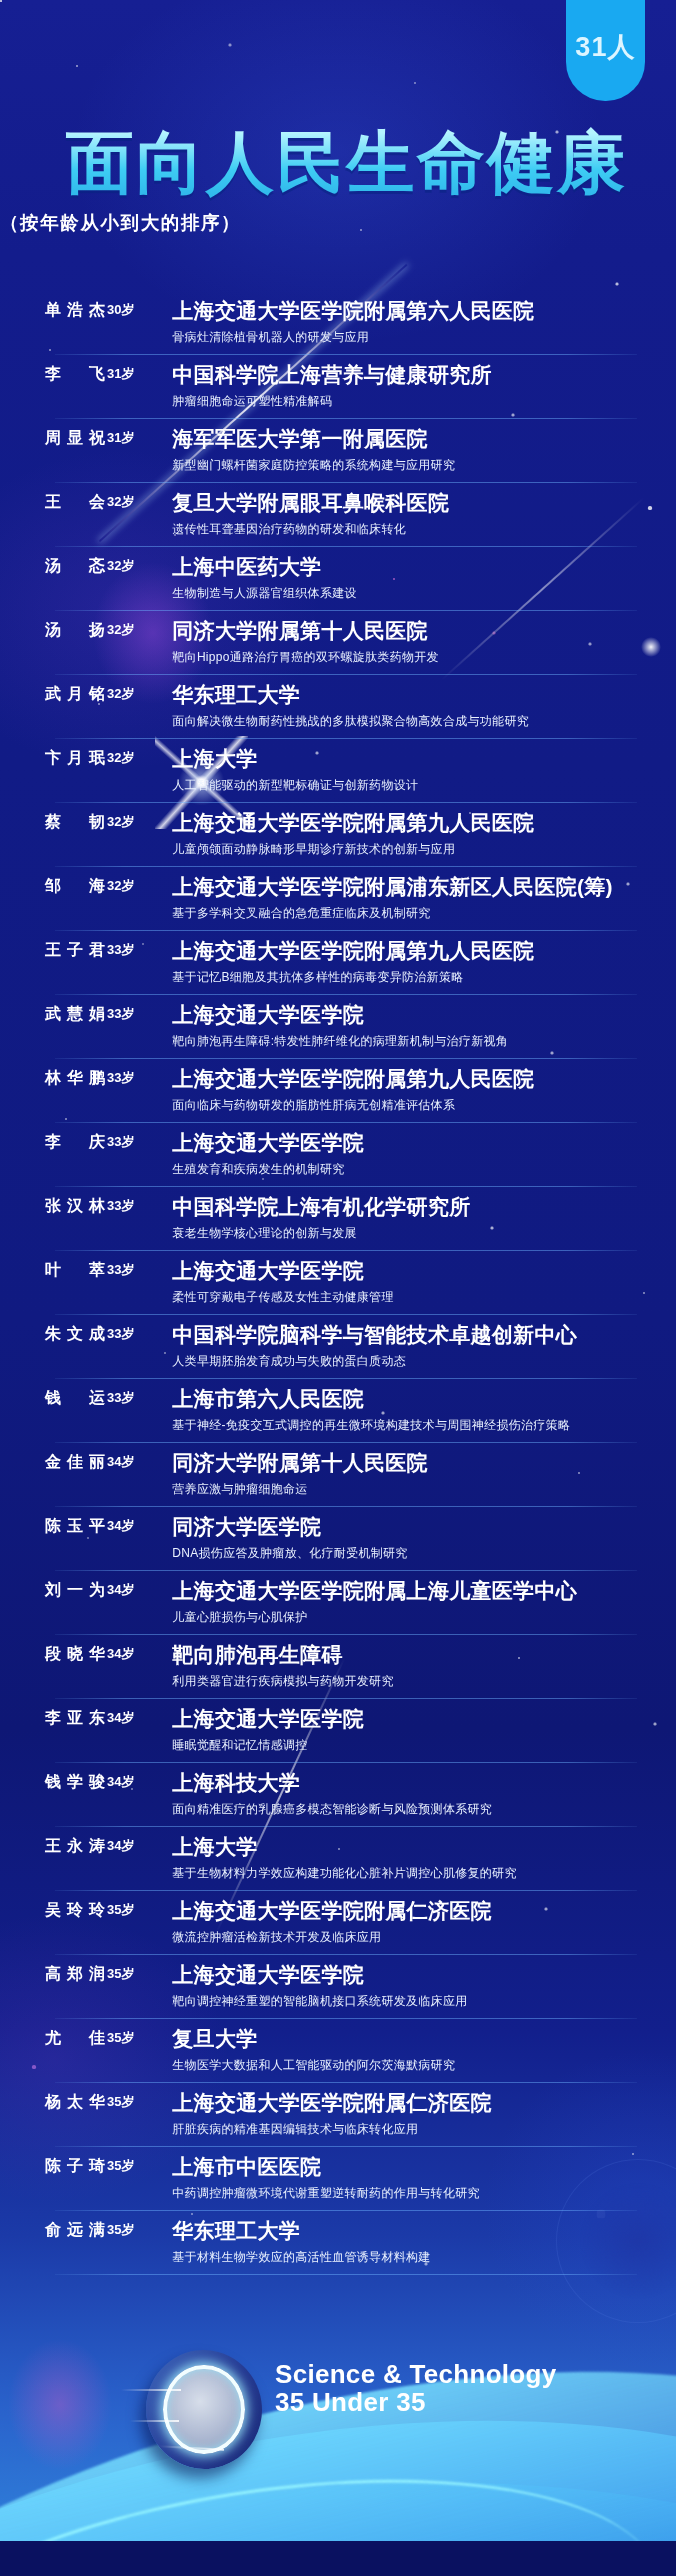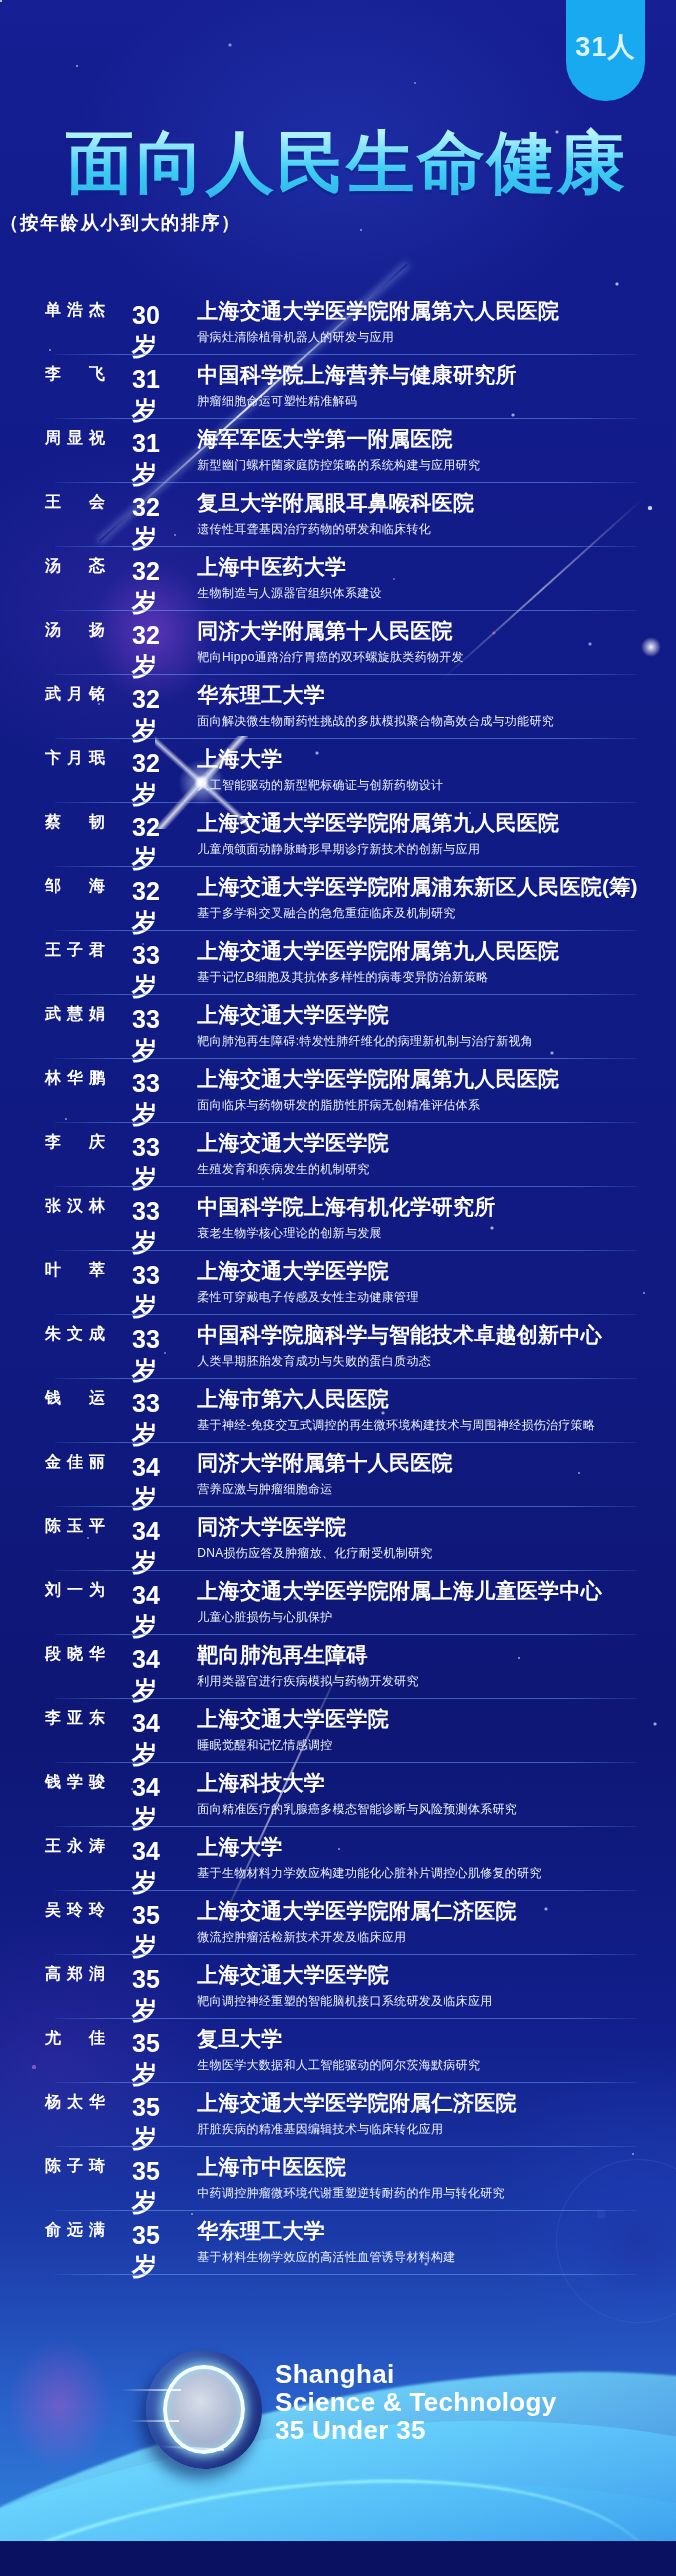--- a/index.html
+++ b/index.html
@@ -78,21 +78,21 @@
     color:#ffffff; font-size:18.5px; font-weight:700; letter-spacing:1.6px; }
   
   .list { position:absolute; top:291px; left:0; width:677px; }
   .row { position:relative; height:64px; padding:8.7px 38px 0 45px; display:flex; align-items:flex-start; }
   .row::after { content:""; position:absolute; left:55px; right:40px; bottom:0; height:1.1px;
     background:linear-gradient(90deg, rgba(110,180,255,.12),
       var(--divider-blue,rgba(110,180,255,.62)) 12%, var(--divider-blue,rgba(110,180,255,.62)) 88%, rgba(110,180,255,.12));
     opacity:.75; }
   .name { width:60px; padding-top:1.1px; color:#fff; font-size:16px; font-weight:800;
     text-align:justify; text-align-last:justify; line-height:1.1; flex:none; }
-  .age  { width:50px; margin-left:27px; padding-top:1.1px; color:#fff; font-size:25px; font-weight:800; flex:none; }
+  .age  { width:50px; margin-left:2px; padding-top:1.1px; color:#fff; font-size:13px; font-weight:800; flex:none; }
   .info { margin-left:15.3px; max-width:414px; }
   .inst { color:#fff; font-size:21px; font-weight:800; line-height:1.05; letter-spacing:0.3px; white-space:nowrap; }
   .desc { color:#eaf2ff; font-size:12px; font-weight:500; margin-top:7px; letter-spacing:0.3px; white-space:nowrap; }
   
   .footer { position:absolute; left:0; bottom:0; width:677px; height:267px; overflow:hidden; }
   .band { position:absolute; border-radius:100%; pointer-events:none; }
   .b1 { width:1254px; height:518px;  left:-283px; top:128px; transform:rotate(-13deg);
     background:linear-gradient(180deg, rgba(120,225,255,.85), rgba(60,140,235,.05) 52%); filter:blur(1.1px); }
   .b2 { width:1363px; height:627px; left:-382px; top:164px; transform:rotate(-10deg);
     background:linear-gradient(180deg, rgba(60,170,248,.9), rgba(25,85,205,.25) 60%); }
@@ -425,19 +425,18 @@
     <div class="rim"></div>
     <div class="glow g-magenta"></div>
     <div class="logo">
       <div class="logo-disc"></div>
       <div class="logo-ring"></div>
       <div class="logo-line ll1"></div>
       <div class="logo-line ll2"></div>
       <div class="logo-line ll3"></div>
     </div>
     <div class="footer-text">
-      <div>Shanghai</div>
       <div>Science &amp; Technology</div>
       <div>35 Under 35</div>
     </div>
   </div>
 </div>
 
 
 </body></html>

